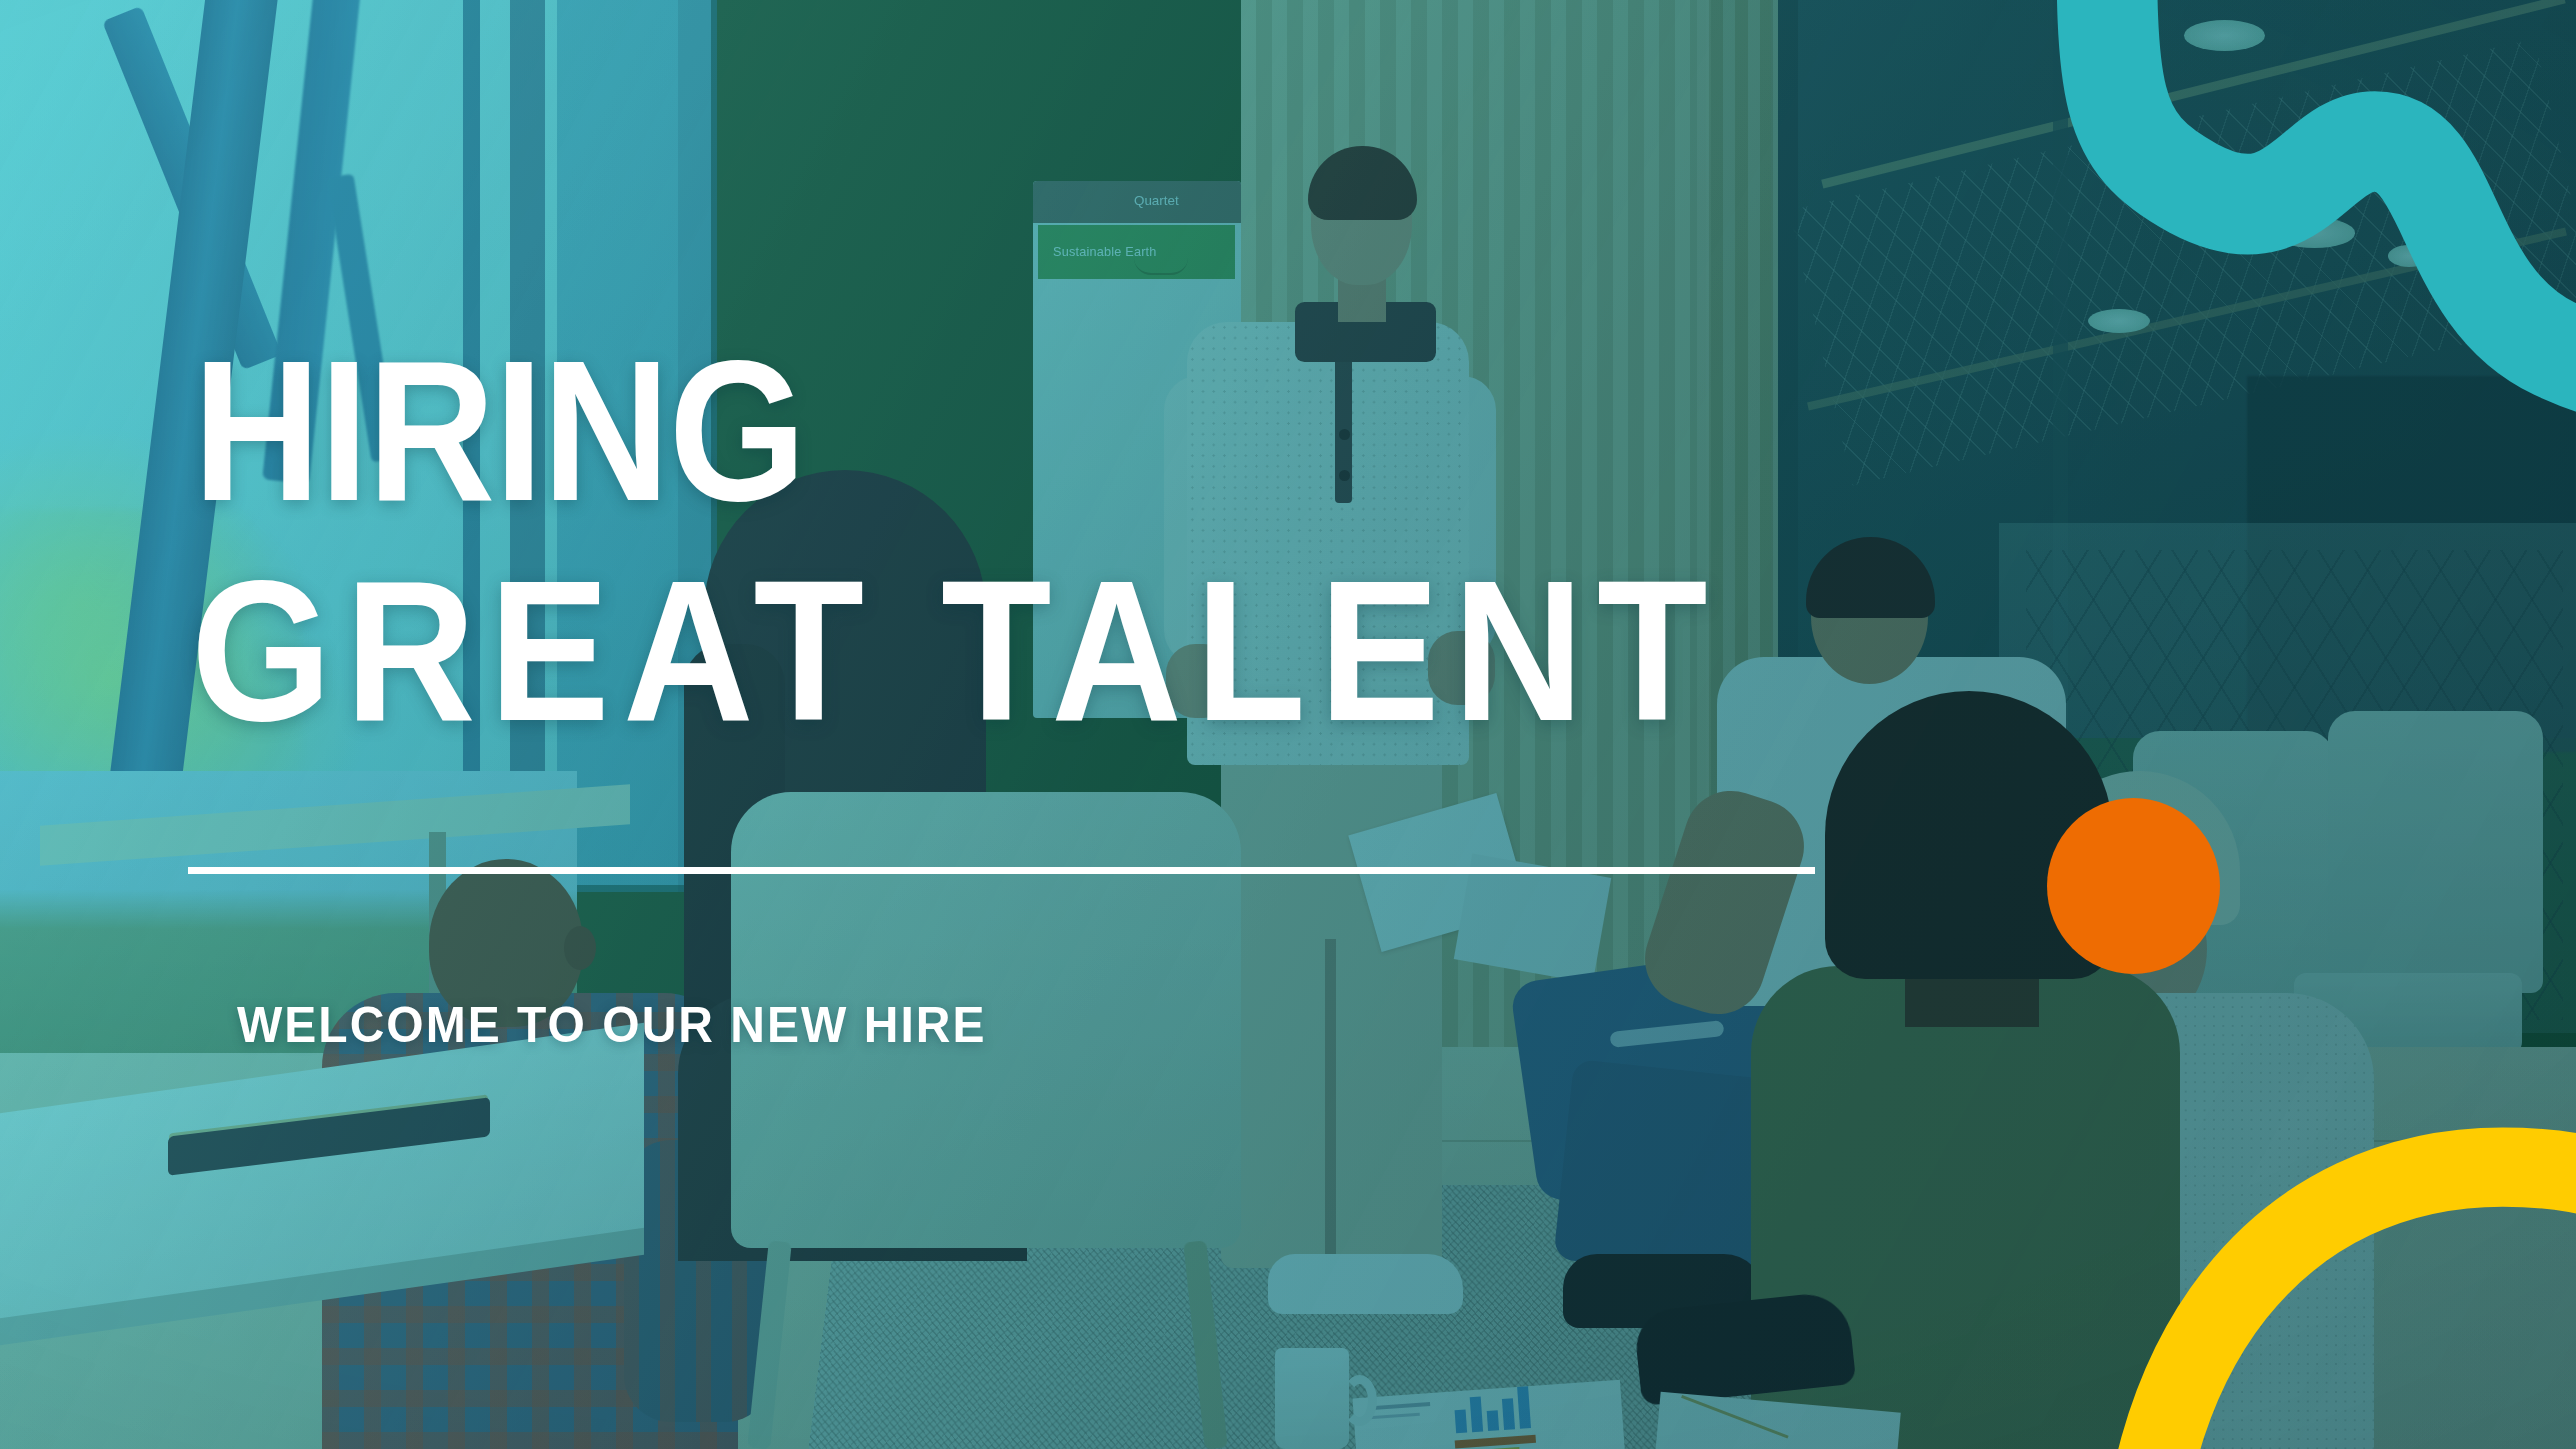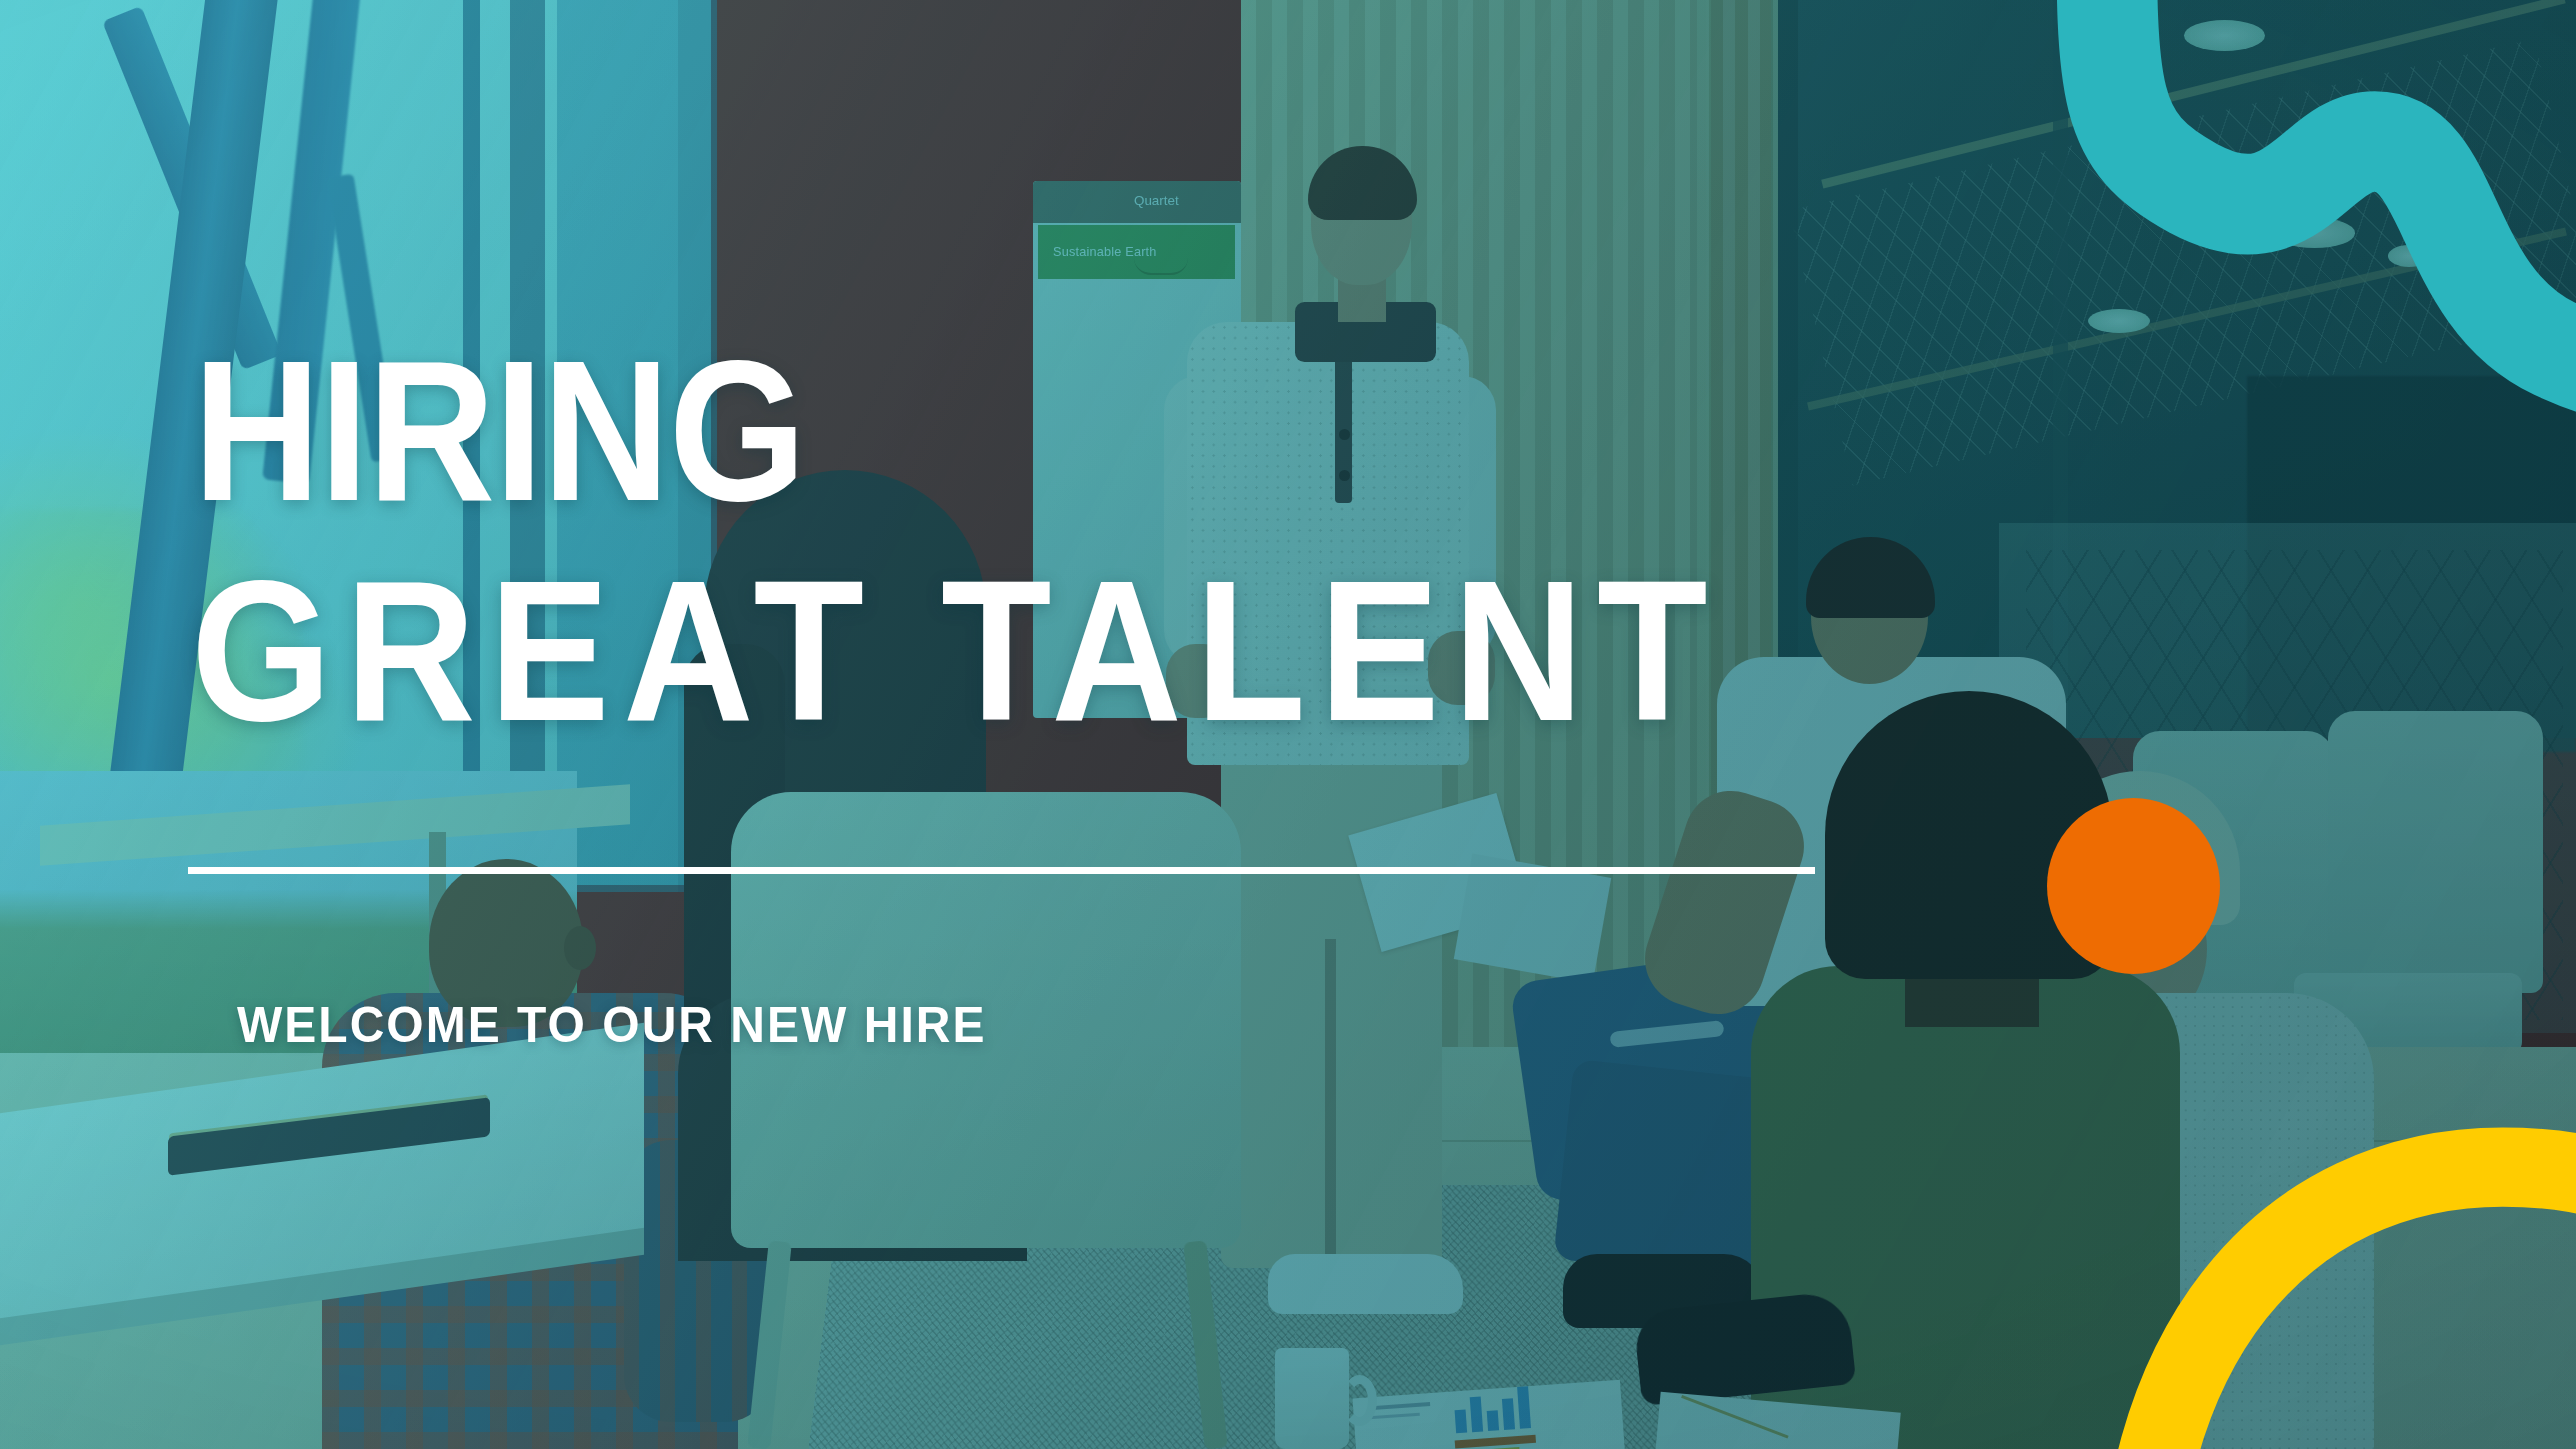--- a/index.html
+++ b/index.html
@@ -1,20 +1,20 @@
 <!DOCTYPE html>
 <html style="font-size:10.7px"><head>
 <meta charset="utf-8">
 <style>
   html,body{margin:0;padding:0;background:#0d3b44;}
   *{box-sizing:border-box;}
   #stage{
     position:relative;width:2576px;height:1449px;overflow:hidden;
     font-family:"Liberation Sans","DejaVu Sans",sans-serif;
-    background:#7f1d1d;
+    background:#14532d;
   }
 
   
   .photo{position:absolute;inset:0;overflow:hidden;}
   .ly{position:absolute;}
 
   
   .outdoor{left:0;top:0;width:711px;height:885px;
     background:
       radial-gradient(ellipse 282px 255px at 81px 604px, rgba(206,232,150,.75), rgba(160,215,170,0) 70%),

